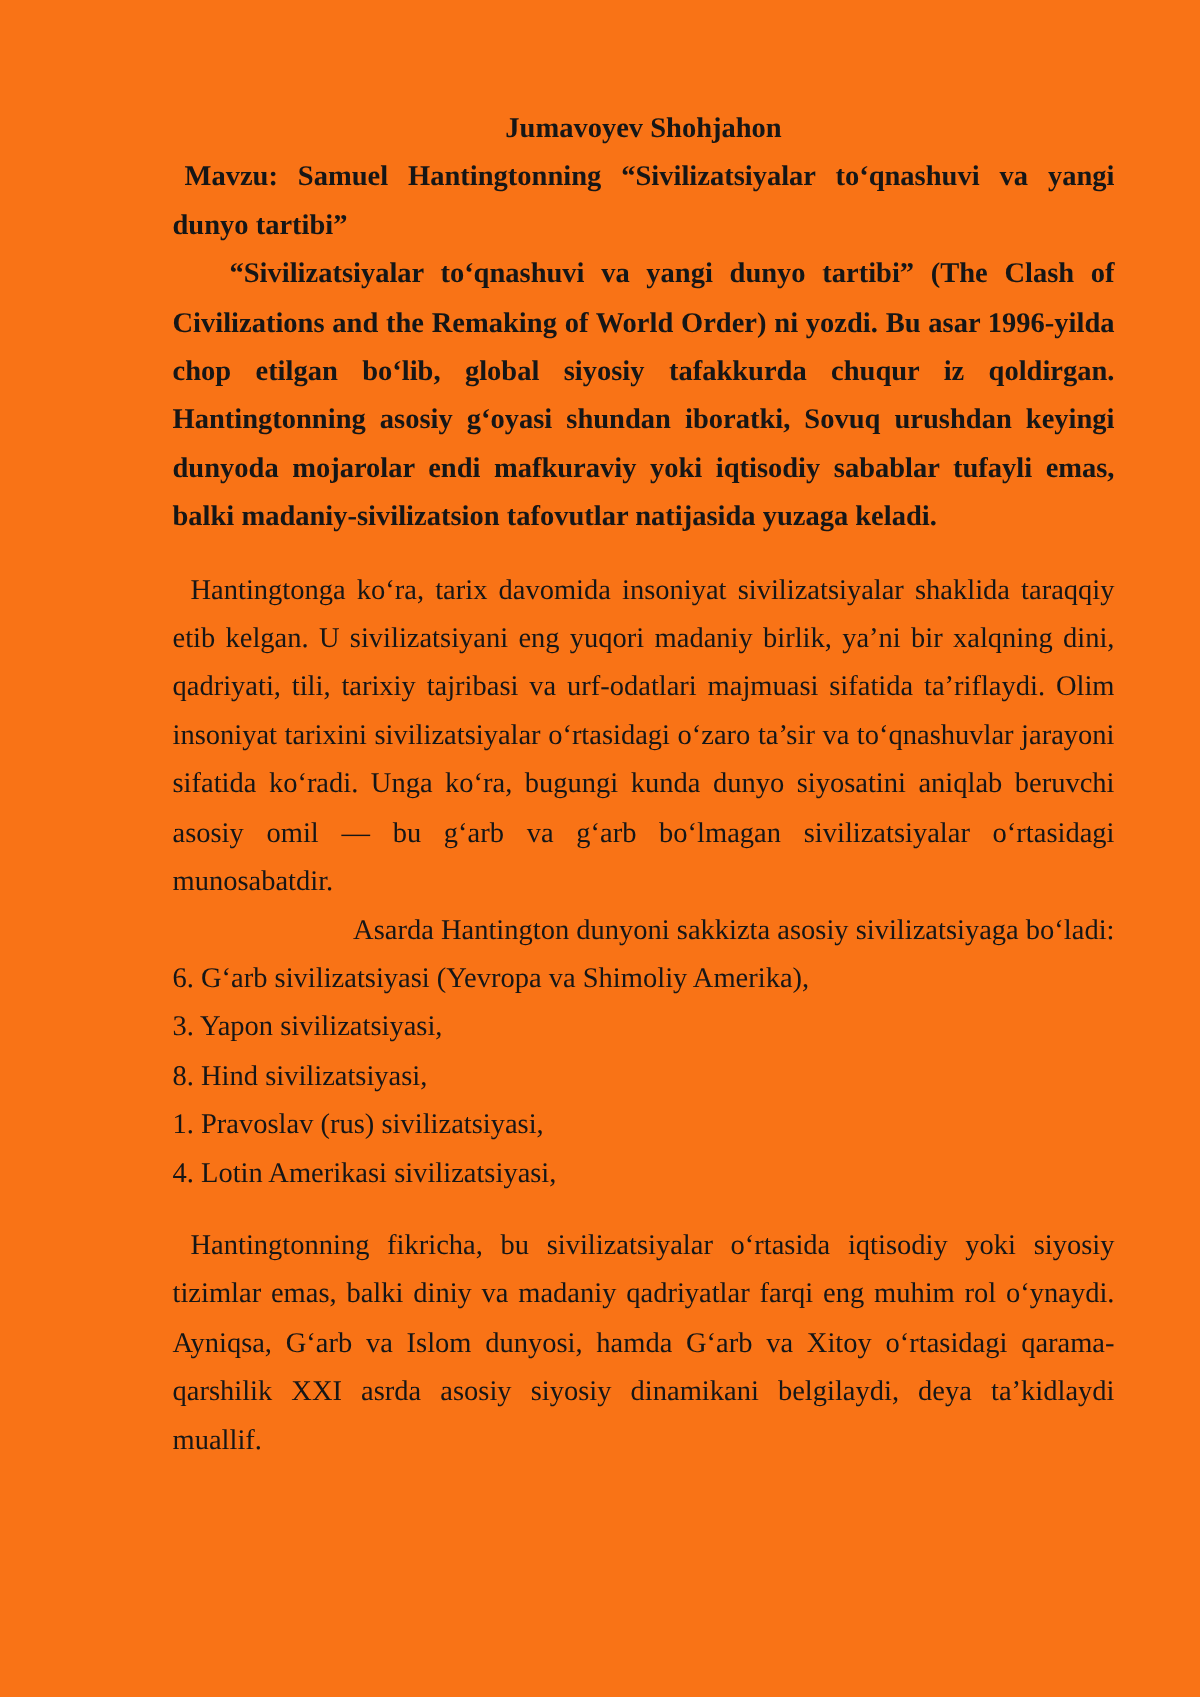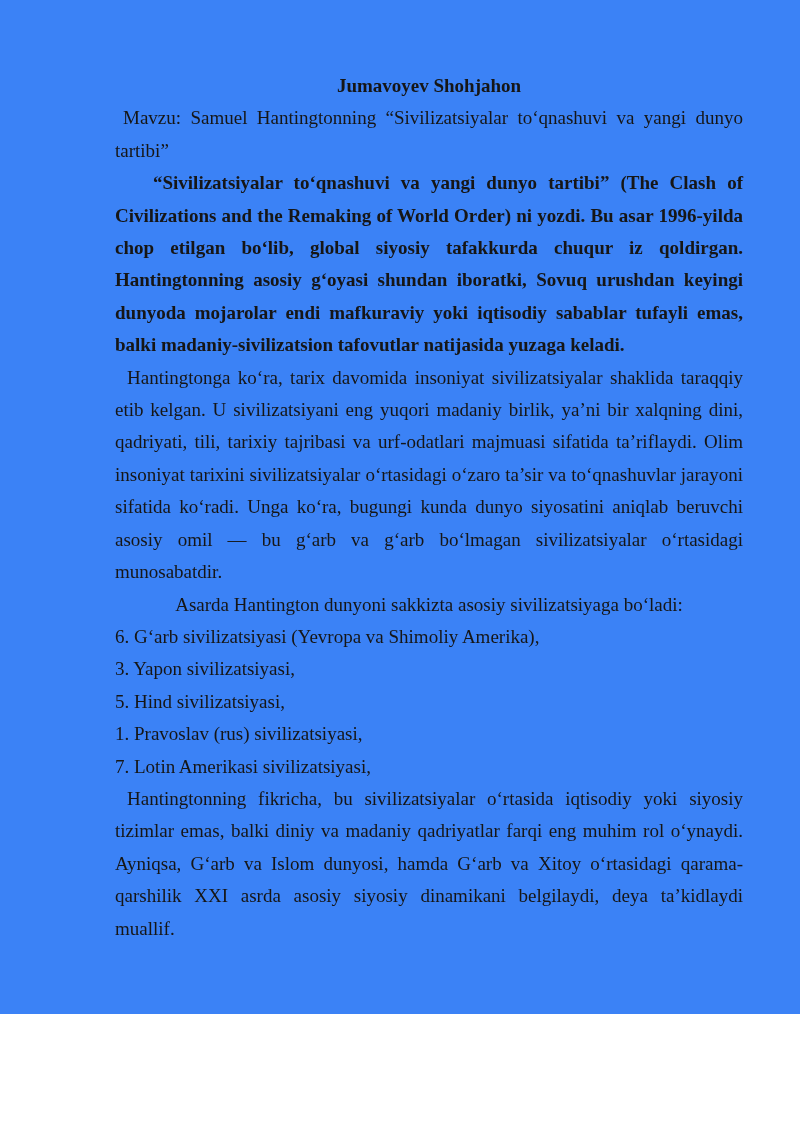--- a/index.html
+++ b/index.html
@@ -3,51 +3,51 @@
 <meta charset="utf-8">
 <style>
   html, body {
     margin: 0;
     padding: 0;
     background: #ffffff;
   }
   .page {
     position: relative;
     width: 800px;
-    height: 1014px;
-    background: #3b82f6;
+    height: 1131px;
+    background: #f97316;
     overflow: hidden;
   }
   .content {
     position: absolute;
     top: 70px;
     left: 115px;
     width: 628px;
     font-family: "Liberation Serif", "DejaVu Serif", serif;
     font-size: 19px;
     line-height: 32.4px;
     color: #161616;
     -webkit-font-smoothing: antialiased;
   }
   .content p, .content div { margin: 0; padding: 0; }
   .author-title {
     text-align: center;
     font-weight: bold;
   }
   .topic-heading {
-    font-weight: normal;
+    font-weight: bold;
     text-align: justify;
     text-indent: 8px;
   }
   .para {
     text-align: justify;
   }
   .para.indent-large { text-indent: 38px; font-weight: bold; }
-  .para.indent-small { text-indent: 12px; }
-  .list-intro { text-align: center; }
+  .para.indent-small { text-indent: 12px; margin-top: 16px; }
+  .list-intro { text-align: right; }
   .civ-item { text-align: left; }
 </style>
 </head>
 <body>
 
 <div class="page">
   <div class="content">
 
     <p class="author-title">Jumavoyev Shohjahon</p>
 
@@ -55,21 +55,21 @@
 
     <p class="para indent-large">“Sivilizatsiyalar to‘qnashuvi va yangi dunyo tartibi” (The Clash of Civilizations and the Remaking of World Order) ni yozdi. Bu asar 1996-yilda chop etilgan bo‘lib, global siyosiy tafakkurda chuqur iz qoldirgan. Hantingtonning asosiy g‘oyasi shundan iboratki, Sovuq urushdan keyingi dunyoda mojarolar endi mafkuraviy yoki iqtisodiy sabablar tufayli emas, balki madaniy-sivilizatsion tafovutlar natijasida yuzaga keladi.</p>
 
     <p class="para indent-small">Hantingtonga ko‘ra, tarix davomida insoniyat sivilizatsiyalar shaklida taraqqiy etib kelgan. U sivilizatsiyani eng yuqori madaniy birlik, ya’ni bir xalqning dini, qadriyati, tili, tarixiy tajribasi va urf-odatlari majmuasi sifatida ta’riflaydi. Olim insoniyat tarixini sivilizatsiyalar o‘rtasidagi o‘zaro ta’sir va to‘qnashuvlar jarayoni sifatida ko‘radi. Unga ko‘ra, bugungi kunda dunyo siyosatini aniqlab beruvchi asosiy omil — bu g‘arb va g‘arb bo‘lmagan sivilizatsiyalar o‘rtasidagi munosabatdir.</p>
 
     <p class="list-intro">Asarda Hantington dunyoni sakkizta asosiy sivilizatsiyaga bo‘ladi:</p>
 
     <div>
       <div class="civ-item">6. G‘arb sivilizatsiyasi (Yevropa va Shimoliy Amerika),</div>
       <div class="civ-item">3. Yapon sivilizatsiyasi,</div>
-      <div class="civ-item">5. Hind sivilizatsiyasi,</div>
+      <div class="civ-item">8. Hind sivilizatsiyasi,</div>
       <div class="civ-item">1. Pravoslav (rus) sivilizatsiyasi,</div>
-      <div class="civ-item">7. Lotin Amerikasi sivilizatsiyasi,</div>
+      <div class="civ-item">4. Lotin Amerikasi sivilizatsiyasi,</div>
     </div>
 
     <p class="para indent-small">Hantingtonning fikricha, bu sivilizatsiyalar o‘rtasida iqtisodiy yoki siyosiy tizimlar emas, balki diniy va madaniy qadriyatlar farqi eng muhim rol o‘ynaydi. Ayniqsa, G‘arb va Islom dunyosi, hamda G‘arb va Xitoy o‘rtasidagi qarama-qarshilik XXI asrda asosiy siyosiy dinamikani belgilaydi, deya ta’kidlaydi muallif.</p>
 
   </div>
 </div>
 
 </body></html>

